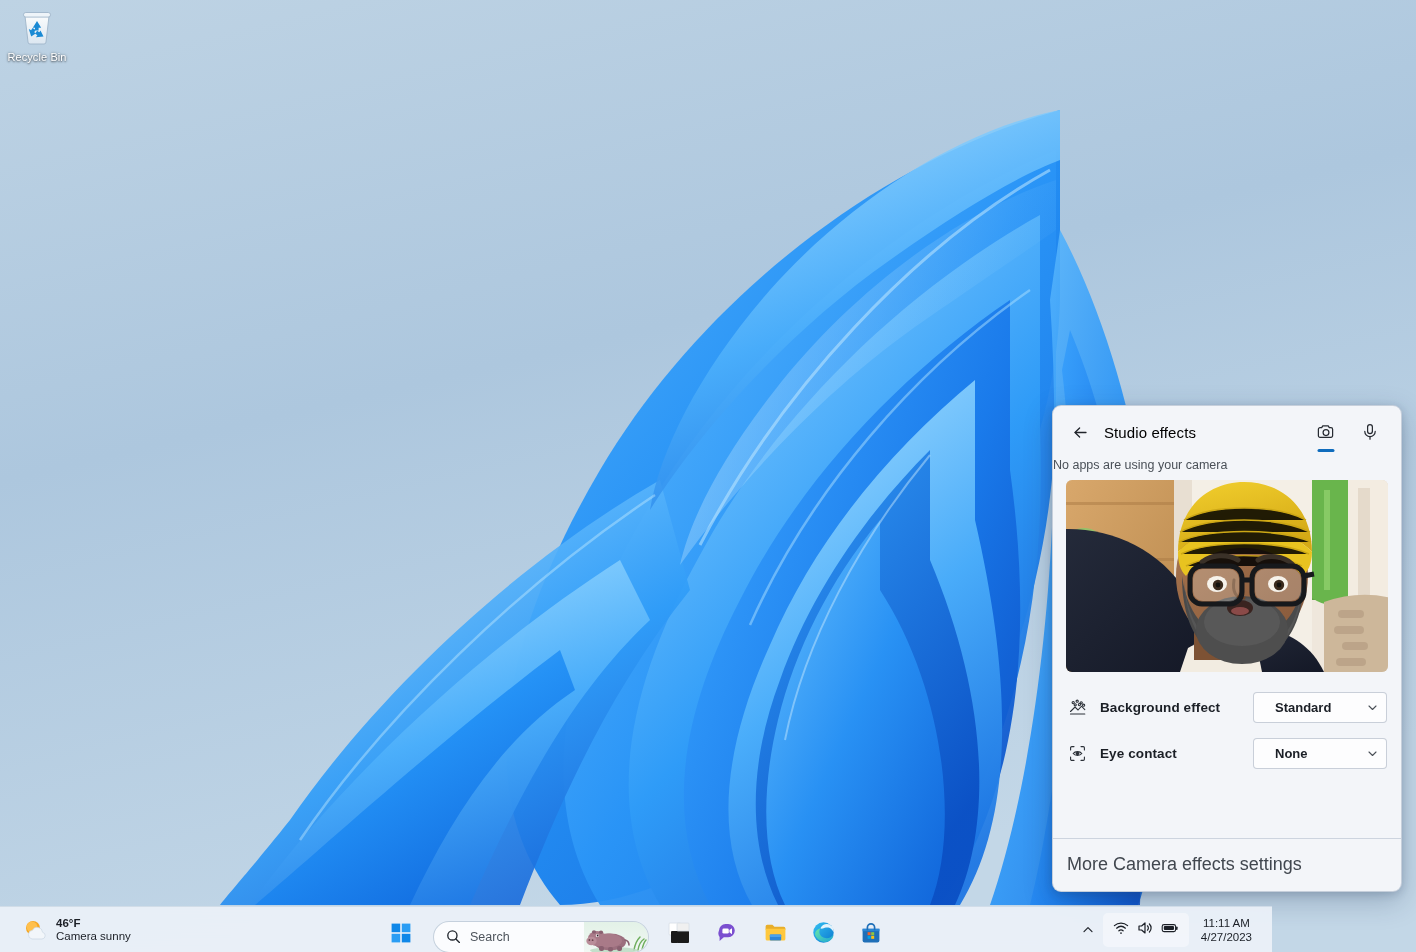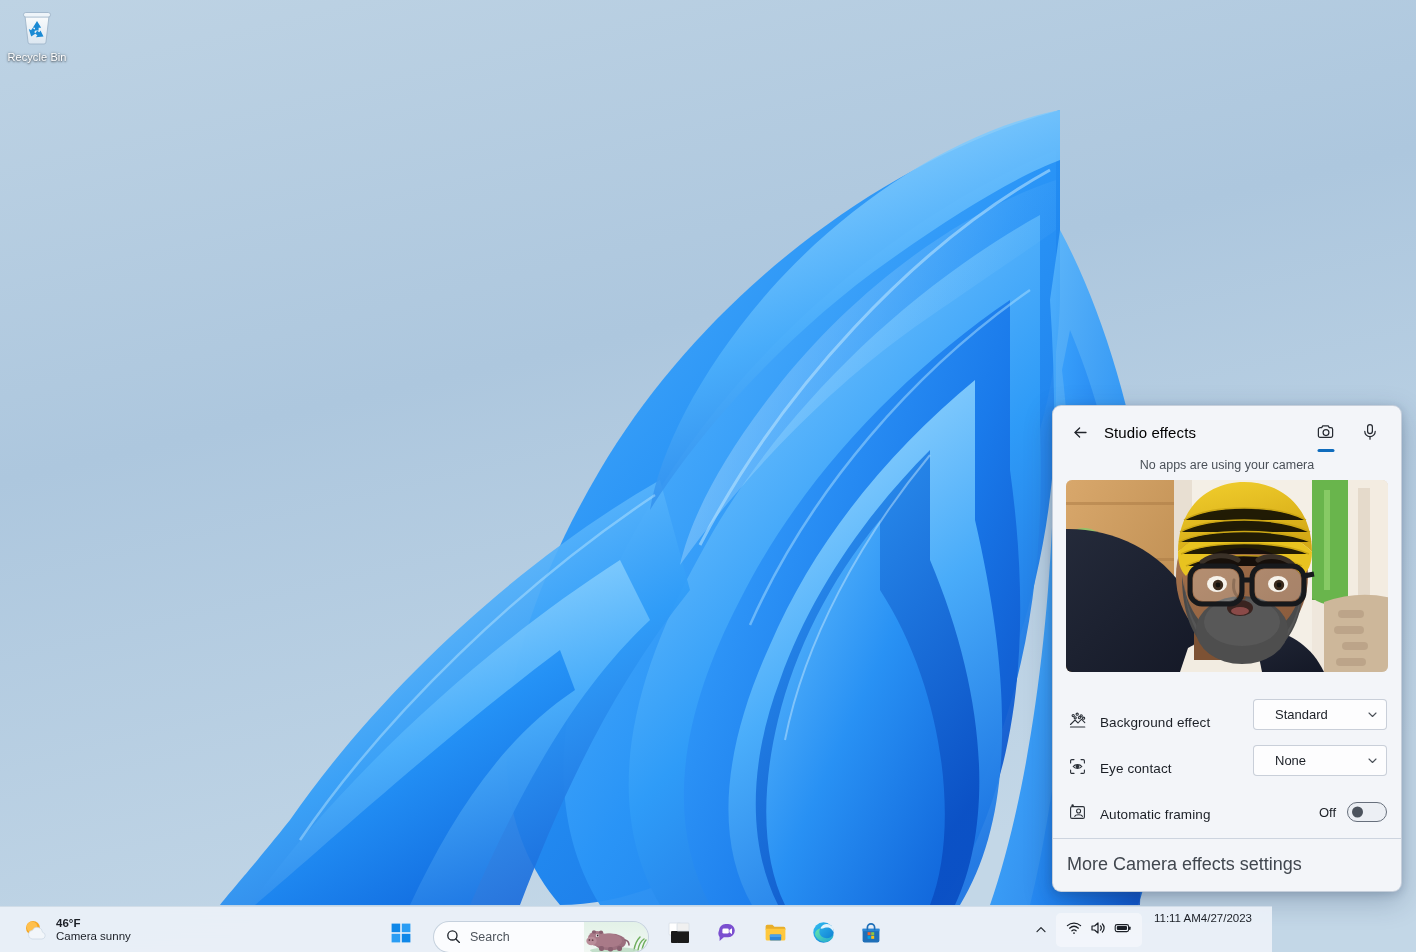--- a/index.html
+++ b/index.html
@@ -107,21 +107,21 @@
     bottom: -3px;
     left: 50%;
     transform: translateX(-50%);
     width: 17px;
     height: 3px;
     border-radius: 2px;
     background: #0f6cbd;
   }
 
   .status-line {
-    text-align: center;
+    text-align: left;
     font-size: 12.5px;
     color: #4a5058;
     margin: 0 0 8px 0;
     flex: none;
   }
 
   .preview-wrap {
     margin: 0 13px;
     height: 192px;
     border-radius: 6px;
@@ -131,23 +131,24 @@
     background: #d9cfc3;
   }
   .preview-wrap svg { display: block; width: 100%; height: 100%; }
 
   .settings-list {
     padding: 12px 14px 0 14px;
     flex: 1 1 auto;
   }
   .setting-row {
     display: flex;
-    align-items: flex-end;
+    align-items: center;
     height: 46px;
     cursor: default;
+    font-weight: bold;
   }
   .setting-icon {
     width: 20px; height: 20px;
     flex: none;
     margin-right: 13px;
     color: #2b3038;
     display: flex; align-items: center; justify-content: center;
   }
   .setting-label {
     font-size: 13.5px;
@@ -312,21 +313,23 @@
     color: #1b1f26;
   }
   .clock {
     text-align: right;
     line-height: 14px;
     padding: 0 12px 0 10px;
     border-radius: 5px;
     cursor: pointer;
     height: 38px;
     display: flex;
+    flex-direction: column;
     justify-content: center;
+    align-items: center;
   }
   .clock div { font-size: 11.5px; color: #1b1f26; }
 </style>
 </head>
 <body>
 
 <div id="screen">
 
   <svg id="wallpaper" viewBox="0 0 1416 952" preserveAspectRatio="none">
     <defs>
@@ -611,37 +614,20 @@
         <div class="dropdown">
           <span class="dd-value">None</span>
           <span class="dd-chev">
             <svg width="11" height="11" viewBox="0 0 11 11" fill="none" stroke="currentColor" stroke-width="1.1" stroke-linecap="round" stroke-linejoin="round">
                 <path d="M2 4 L5.5 7.5 L9 4"></path>
               </svg>
           </span>
         </div>
       </div>
 
-      <div class="setting-row">
-        <span class="setting-icon">
-          <svg width="19" height="19" viewBox="0 0 19 19" fill="none" stroke="currentColor" stroke-width="1.1" stroke-linecap="round">
-            <rect x="2.6" y="3.6" width="13.8" height="11.8" rx="1.4"></rect>
-            <circle cx="10.6" cy="8" r="2"></circle>
-            <path d="M6.8 13.4 C7.4 11.2 13.8 11.2 14.4 13.4"></path>
-            <circle cx="4.6" cy="2.4" r="1.2" fill="currentColor" stroke="none"></circle>
-          </svg>
-        </span>
-        <span class="setting-label">Automatic framing</span>
-        <div class="toggle-group">
-          <span class="toggle-state">Off</span>
-          <div class="toggle">
-            <span class="knob"></span>
-          </div>
-        </div>
-      </div>
 
     </div>
 
     <div class="panel-footer">
       <span class="footer-link">More Camera effects settings</span>
     </div>
   </div>
 
   <div id="taskbar">
 

